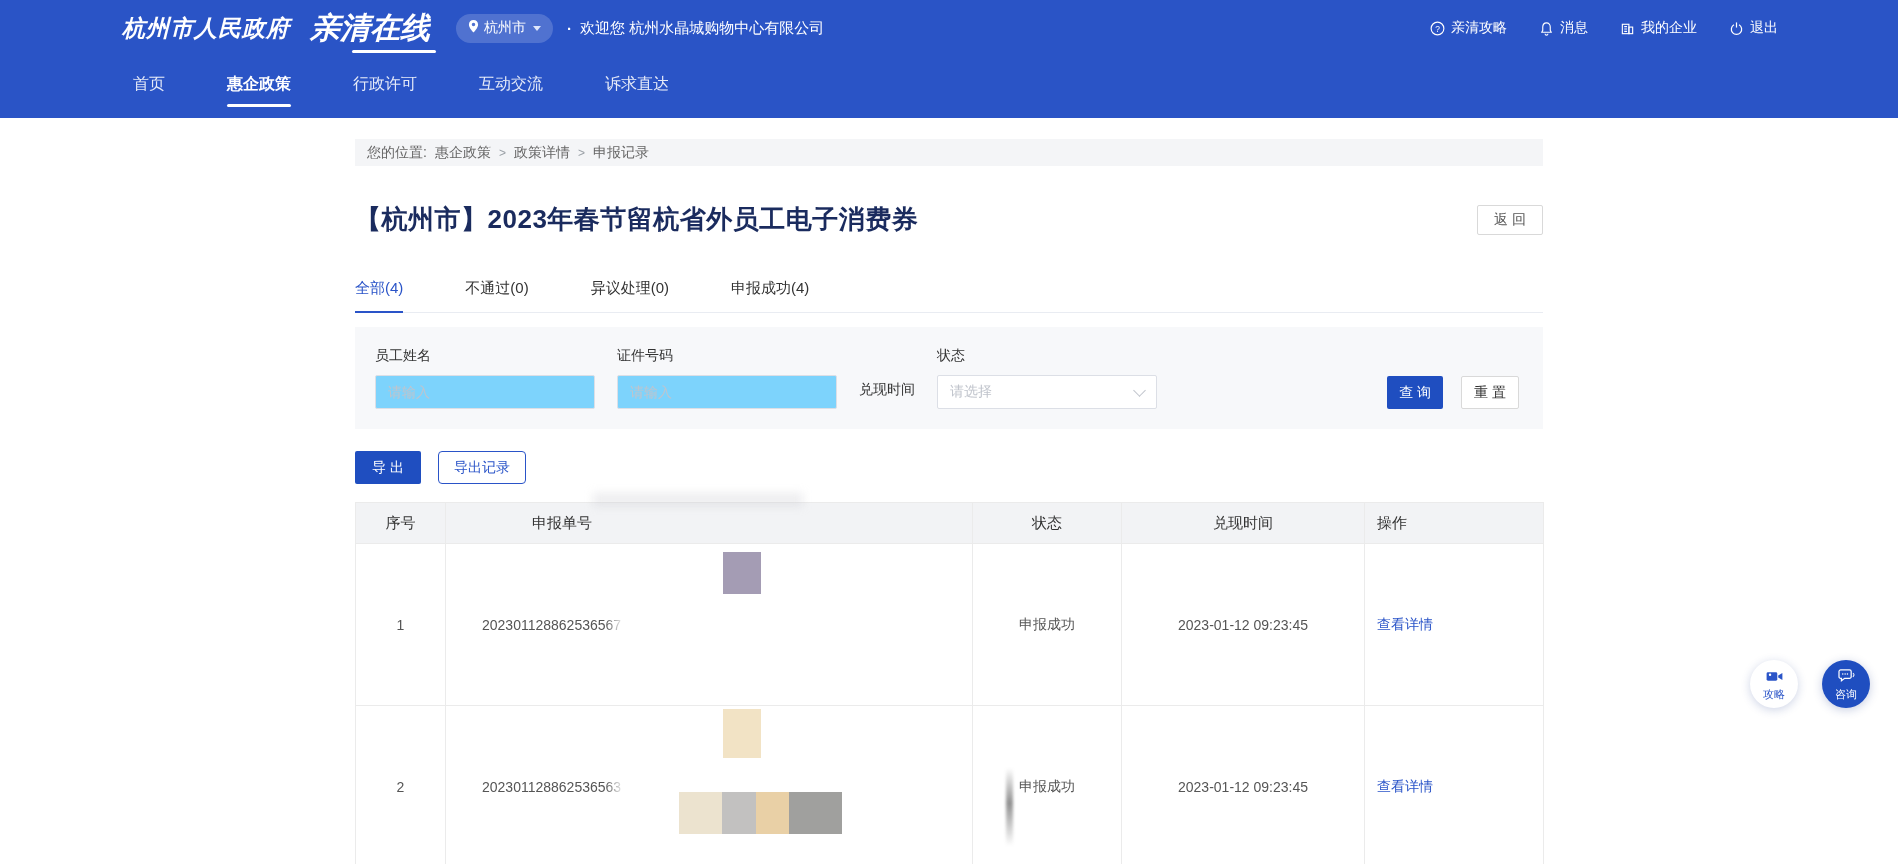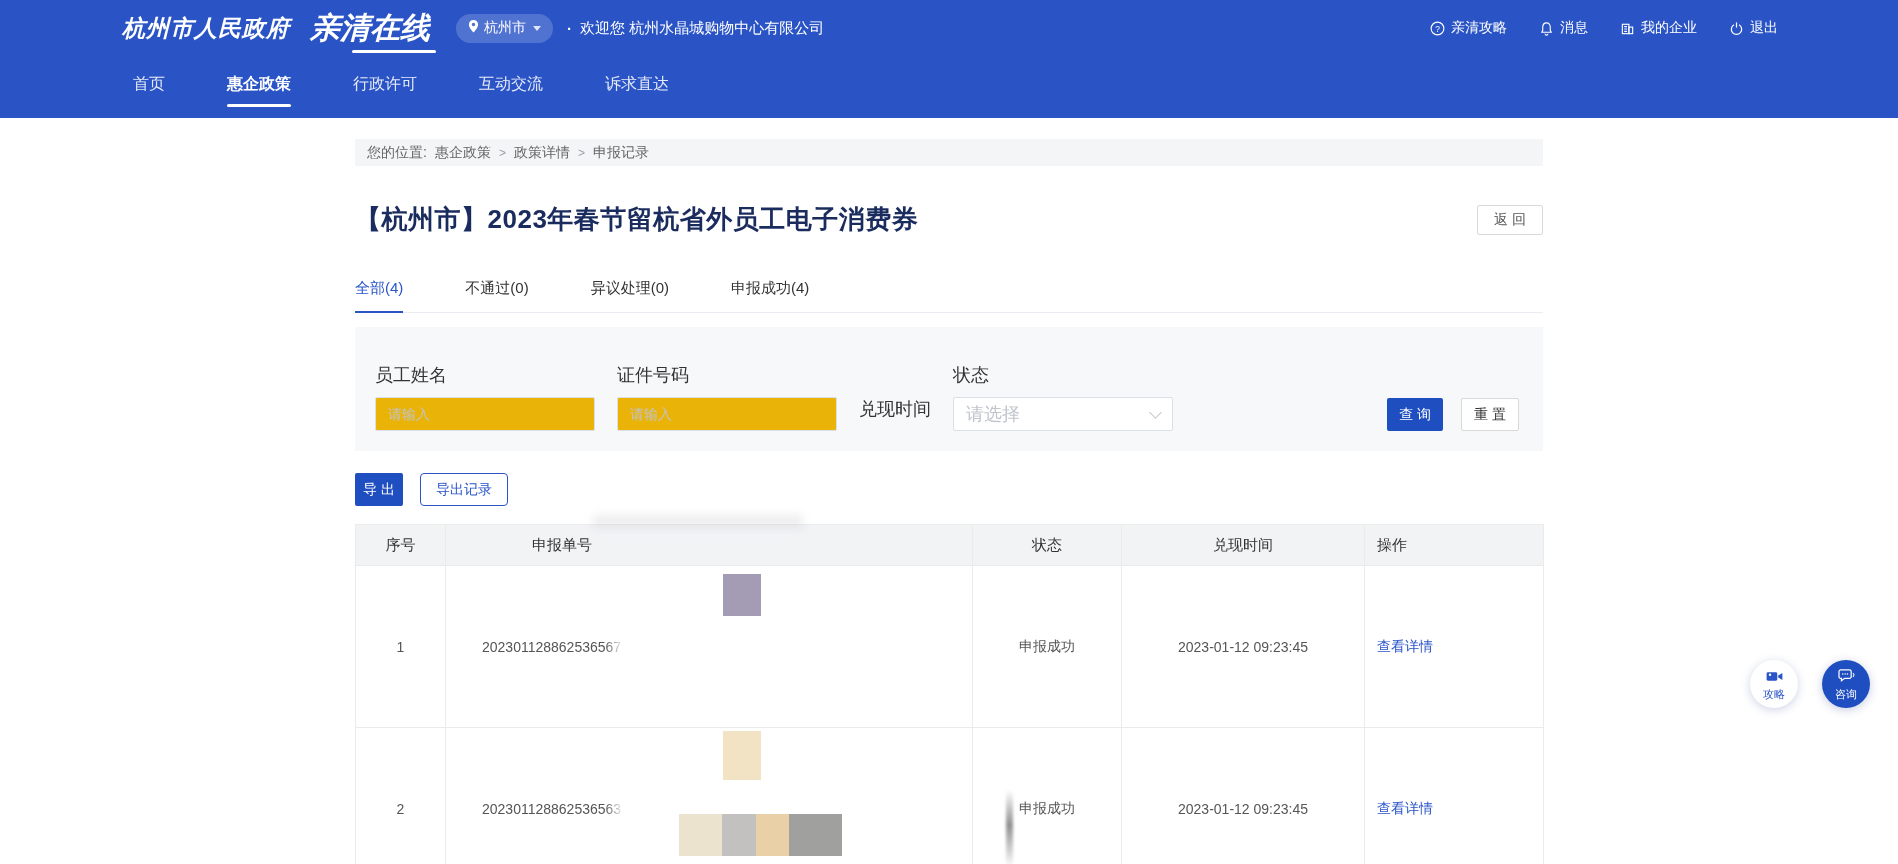--- a/index.html
+++ b/index.html
@@ -41,38 +41,38 @@
 
   .tabs { margin-top:42px; display:flex; gap:62px; border-bottom:1px solid #e9ecf2; height:34px; }
   .tab { font-size:15px; color:#333; cursor:pointer; padding-bottom:0; position:relative; }
   .tab.active { color:#2a54c8; }
   .tab.active::after { content:""; position:absolute; left:0; right:0; bottom:-1px; height:2px; background:#2a54c8; }
 
   
   .filter-panel { margin-top:14px; background:#f7f8fa; padding:20px 24px 20px 20px;
     display:flex; align-items:flex-end; gap:22px; }
   .field { display:flex; flex-direction:column; }
-  .field-label { font-size:18px; color:#333; margin-bottom:10px;margin-top:16px; }
-  .text-input { width:220px; height:34px; border:1px solid #dcdfe6; border-radius:2px; background:#eab308;
+  .field-label { font-size:14px; color:#333; margin-bottom:10px; }
+  .text-input { width:220px; height:34px; border:1px solid #dcdfe6; border-radius:2px; background:#7dd3fc;
     padding:0 12px; font-size:14px; color:#333; outline:none; font-family:inherit; }
   .text-input::placeholder { color:#c0c4cc; }
   .date-range { width:220px; height:34px; border:1px solid #dcdfe6; border-radius:2px; background:#fff;
     display:flex; align-items:center; justify-content:center; gap:10px; font-size:14px; color:#c0c4cc; cursor:pointer; }
   .select-box { width:220px; height:34px; border:1px solid #dcdfe6; border-radius:2px; background:#fff;
-    display:flex; align-items:center; justify-content:space-between; padding:0 12px; font-size:18px; color:#c0c4cc; cursor:pointer; }
+    display:flex; align-items:center; justify-content:space-between; padding:0 12px; font-size:14px; color:#c0c4cc; cursor:pointer; }
   .sel-chev { width:9px; height:9px; border-right:1.5px solid #c0c4cc; border-bottom:1.5px solid #c0c4cc;
     transform:rotate(45deg); margin-top:-4px; }
   .filter-btns { margin-left:auto; display:flex; gap:18px; }
   .btn-primary { min-width:56px; height:33px; background:#1f4ec0; color:#fff; border:none; border-radius:2px;
     font-size:14px; cursor:pointer; padding:0 12px; font-family:inherit; }
   .btn-plain { min-width:56px; height:33px; background:#fff; color:#333; border:1px solid #d9d9d9; border-radius:2px;
     font-size:14px; cursor:pointer; padding:0 12px; font-family:inherit; }
 
   .export-row { margin-top:22px; display:flex; gap:17px; }
-  .btn-export { width:48px; height:33px; background:#1f4ec0; color:#fff; border:none; border-radius:2px;
+  .btn-export { width:66px; height:33px; background:#1f4ec0; color:#fff; border:none; border-radius:2px;
     font-size:14px; cursor:pointer; font-family:inherit; }
   .btn-export-rec { width:88px; height:33px; background:#fff; color:#2a54c8; border:1px solid #2a54c8; border-radius:4px;
     font-size:14px; cursor:pointer; font-family:inherit; }
 
   
   .table-wrap { margin-top:18px; position:relative; }
   .smear-top { position:absolute; left:238px; top:-9px; width:210px; height:13px;
     background:rgba(190,190,198,.28); filter:blur(5px); pointer-events:none; }
   table { width:1188px; border-collapse:collapse; table-layout:fixed; }
   th, td { border:1px solid #ebebeb; }

